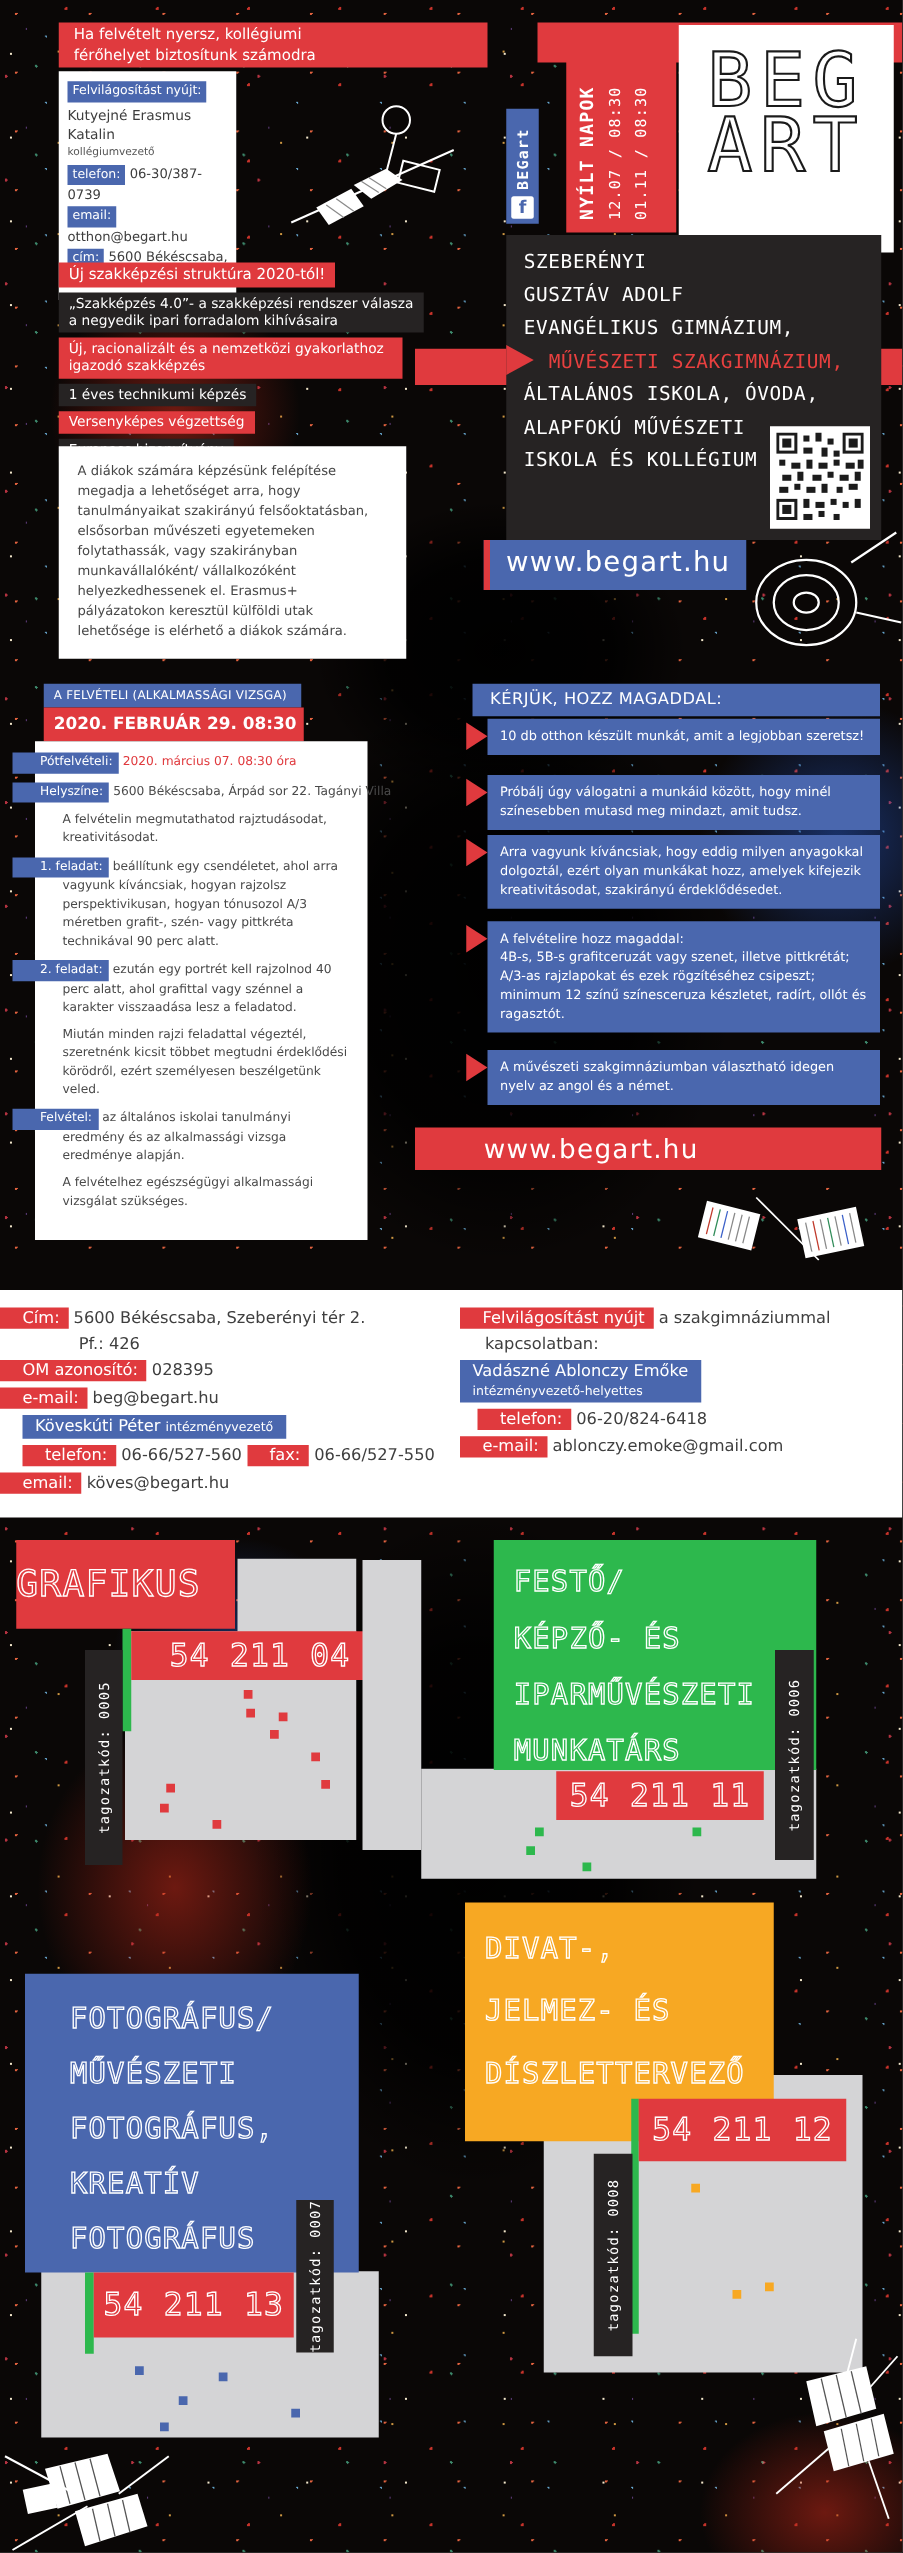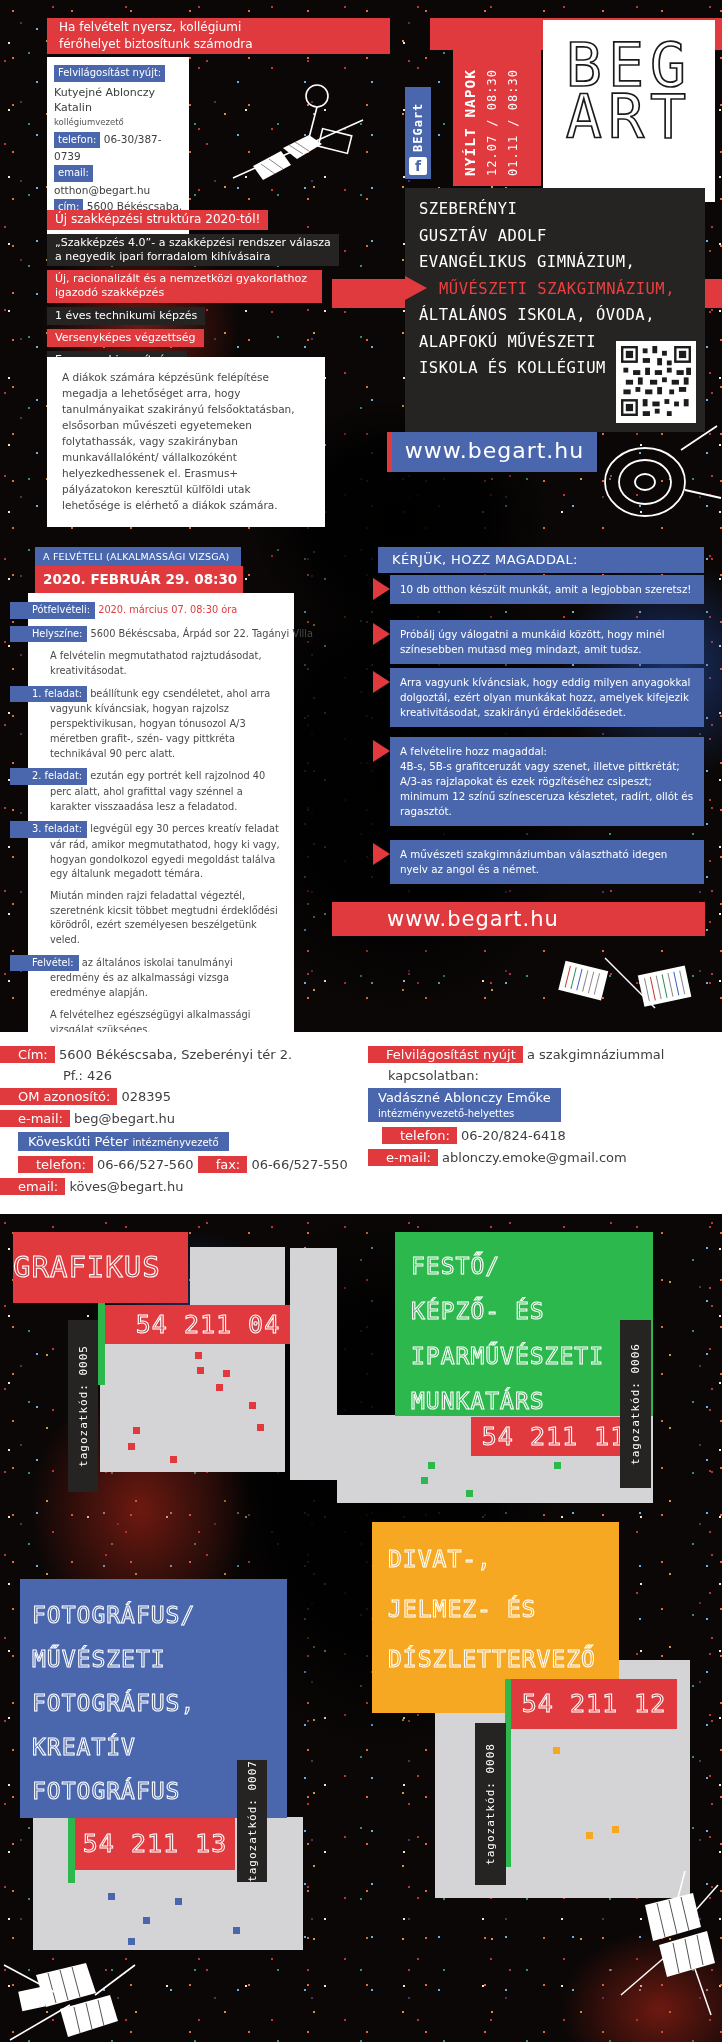--- a/index.html
+++ b/index.html
@@ -84,22 +84,22 @@
 #contact-right{position:absolute;left:368px;top:14px;width:354px;font-size:13px;color:#3f3f3f}
 .crow{margin-bottom:5px}
 .chip-red{display:inline-block;background:#e03a3e;color:#fff;padding:1px 7px 1px 18px}
 .chip-blue{display:inline-block;background:#4a67ae;color:#fff;padding:2px 10px}
 .role-sm{font-size:10px}
 
 .title-line{white-space:nowrap}
 #g-title{left:13px;top:1232px;width:175px;height:71px;font-size:29px;line-height:71px;}
 #g-code{left:105px;top:1305px;width:206px;height:39px;font-size:25px;line-height:39px;text-align:center}
 #f-box{left:395px;top:1232px;width:258px;height:184px;padding:12px 0 0 16px;font-size:23px;line-height:45px}
-#f-code{left:471px;top:1417px;width:166px;height:39px;font-size:25px;line-height:39px;text-align:center}
-#p-box{left:20px;top:1579px;width:267px;height:239px;padding:14px 0 0 12px;font-size:23px;line-height:44px}
+#f-code{left:445px;top:1417px;width:166px;height:39px;font-size:25px;line-height:39px;text-align:center}
+#p-box{left:20px;top:1579px;width:267px;height:239px;padding:14px 0 0 36px;font-size:23px;line-height:44px}
 #p-code{left:75px;top:1818px;width:160px;height:52px;font-size:25px;line-height:52px;text-align:center}
 #d-box{left:372px;top:1522px;width:247px;height:191px;padding:12px 0 0 16px;font-size:23px;line-height:50px}
 #d-code{left:511px;top:1679px;width:166px;height:50px;font-size:25px;line-height:50px;text-align:center}
 .dept-label{display:flex;align-items:center;justify-content:center}
 .dept-label .vt{color:#fff;font-size:11px;letter-spacing:1px}
 </style>
 </head>
 <body>
 
 <div id="poster">
@@ -134,21 +134,21 @@
   </svg>
 
   <div class="abs red" id="dorm-banner">
     <div>Ha felvételt nyersz, kollégiumi</div>
     <div>férőhelyet biztosítunk számodra</div>
   </div>
   <div class="abs red" id="top-red-strip"></div>
 
   <div class="abs white" id="info-box">
     <span class="chip blue">Felvilágosítást nyújt:</span>
-    <div id="info-name">Kutyejné Ablonczy Katalin</div>
+    <div id="info-name">Kutyejné Erasmus Katalin</div>
     <div id="info-role">kollégiumvezető</div>
     <div><span class="chip blue">telefon:</span> <span>06-30/387-0739</span></div>
     <div><span class="chip blue">email:</span> <span>otthon@begart.hu</span></div>
     <div><span class="chip blue">cím:</span> <span>5600 Békéscsaba, Árpád sor 22.</span></div>
   </div>
 
   <div class="abs" id="structure-stack">
     <div class="sbanner red s0">Új szakképzési struktúra 2020-tól!</div>
     <div class="sbanner dark s1">„Szakképzés 4.0”- a szakképzési rendszer válasza a negyedik ipari forradalom kihívásaira</div>
     <div class="sbanner red s2">Új, racionalizált és a nemzetközi gyakorlathoz igazodó szakképzés</div>
@@ -257,21 +257,20 @@
 
   <div class="abs blue" id="adm-title">A FELVÉTELI (ALKALMASSÁGI VIZSGA) IDŐPONTJA:</div>
   <div class="abs red" id="adm-date">2020. FEBRUÁR 29. 08:30 óra</div>
 
   <div class="abs white" id="adm-box">
     <p class="nowrap"><span class="adm-chip">Pótfelvételi:</span> <span class="red-text">2020. március 07. 08:30 óra</span></p>
     <p class="nowrap"><span class="adm-chip">Helyszíne:</span> <span>5600 Békéscsaba, Árpád sor 22. Tagányi Villa</span></p>
     <p>A felvételin megmutathatod rajztudásodat, kreativitásodat.</p>
     <p><span class="adm-chip">1. feladat:</span> <span>beállítunk egy csendéletet, ahol arra vagyunk kíváncsiak, hogyan rajzolsz perspektivikusan, hogyan tónusozol A/3 méretben grafit-, szén- vagy pittkréta technikával 90 perc alatt.</span></p>
     <p><span class="adm-chip">2. feladat:</span> <span>ezután egy portrét kell rajzolnod 40 perc alatt, ahol grafittal vagy szénnel a karakter visszaadása lesz a feladatod.</span></p>
-    <p><span class="adm-chip">3. feladat:</span> <span>legvégül egy 30 perces kreatív feladat vár rád, amikor megmutathatod, hogy ki vagy, hogyan gondolkozol egyedi megoldást találva egy általunk megadott témára.</span></p>
     <p>Miután minden rajzi feladattal végeztél, szeretnénk kicsit többet megtudni érdeklődési körödről, ezért személyesen beszélgetünk veled.</p>
     <p><span class="adm-chip">Felvétel:</span> <span>az általános iskolai tanulmányi eredmény és az alkalmassági vizsga eredménye alapján.</span></p>
     <p>A felvételhez egészségügyi alkalmassági vizsgálat szükséges.</p>
   </div>
 
   <div class="abs blue" id="bring-title">KÉRJÜK, HOZZ MAGADDAL:</div>
 
   <div class="bring-box" style="top:575px">
     <div class="tri"></div>
     <span>10 db otthon készült munkát, amit a legjobban szeretsz!</span>

